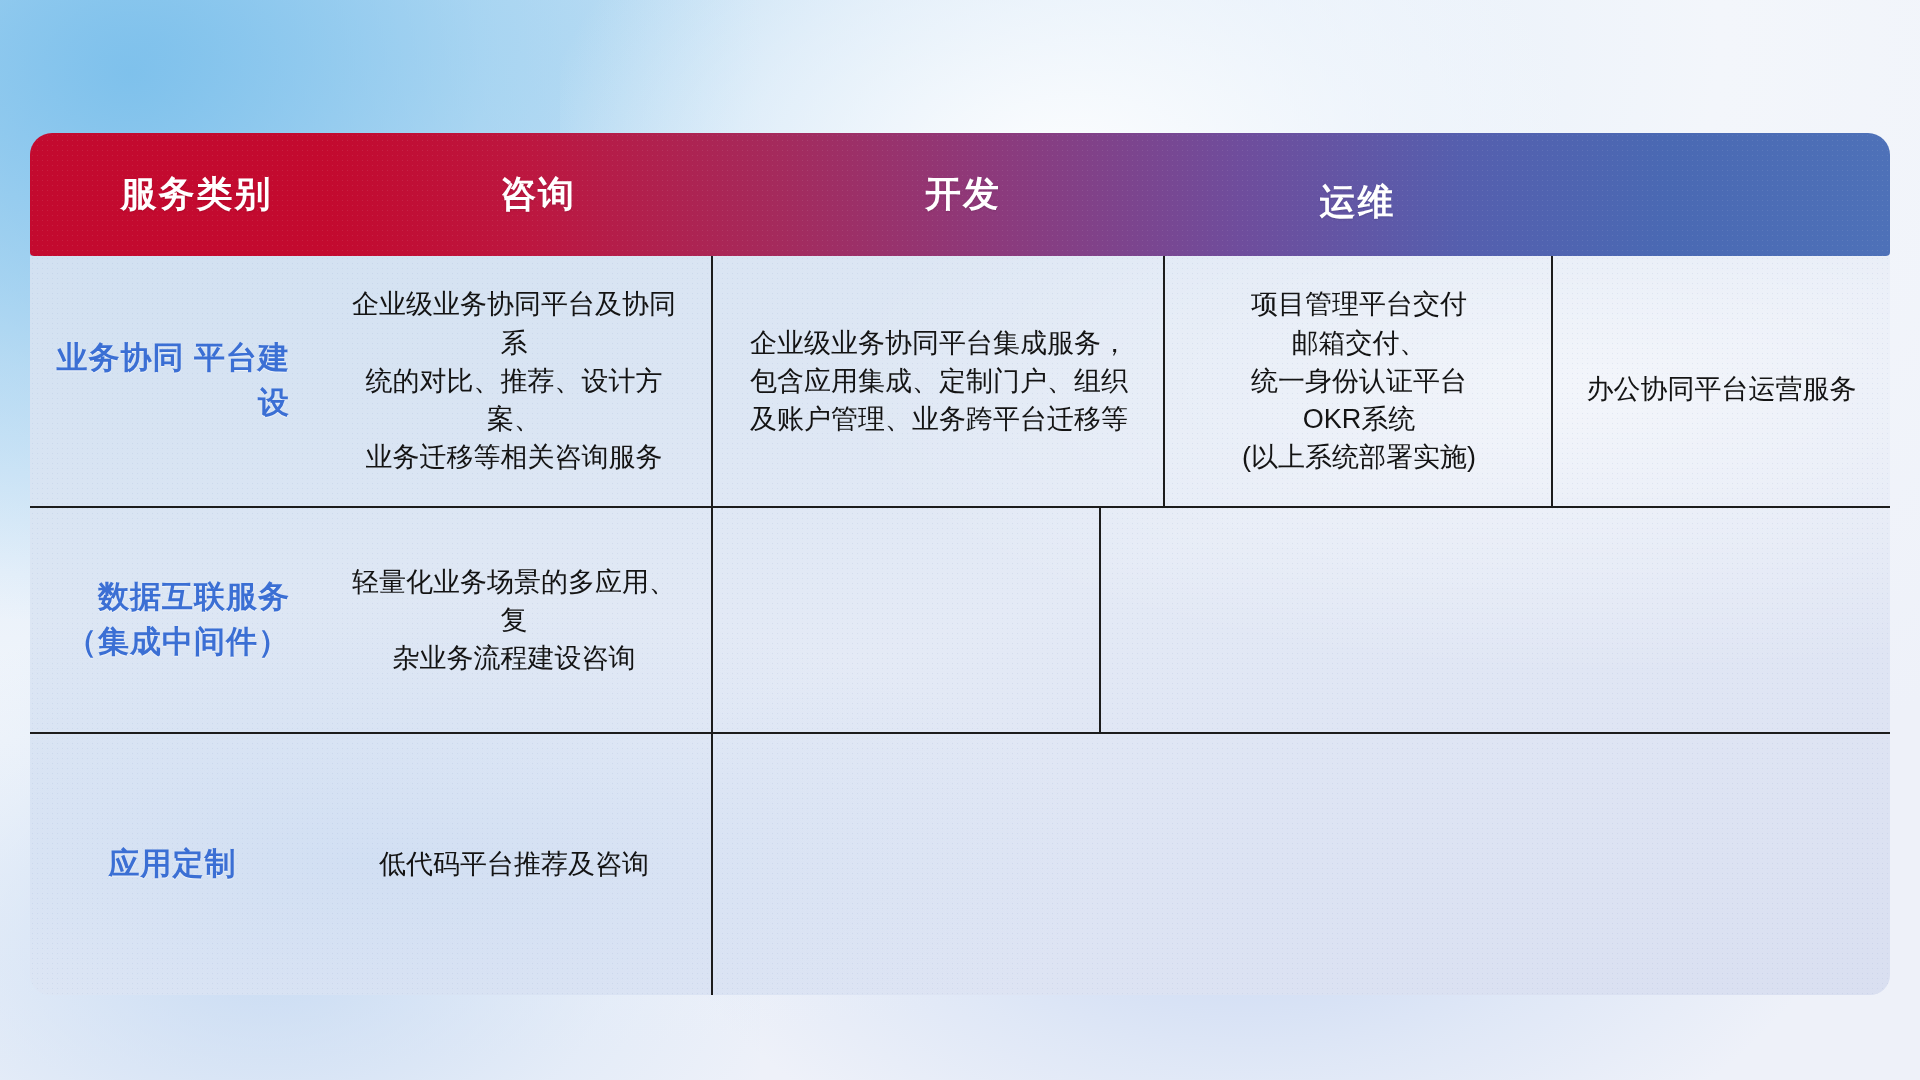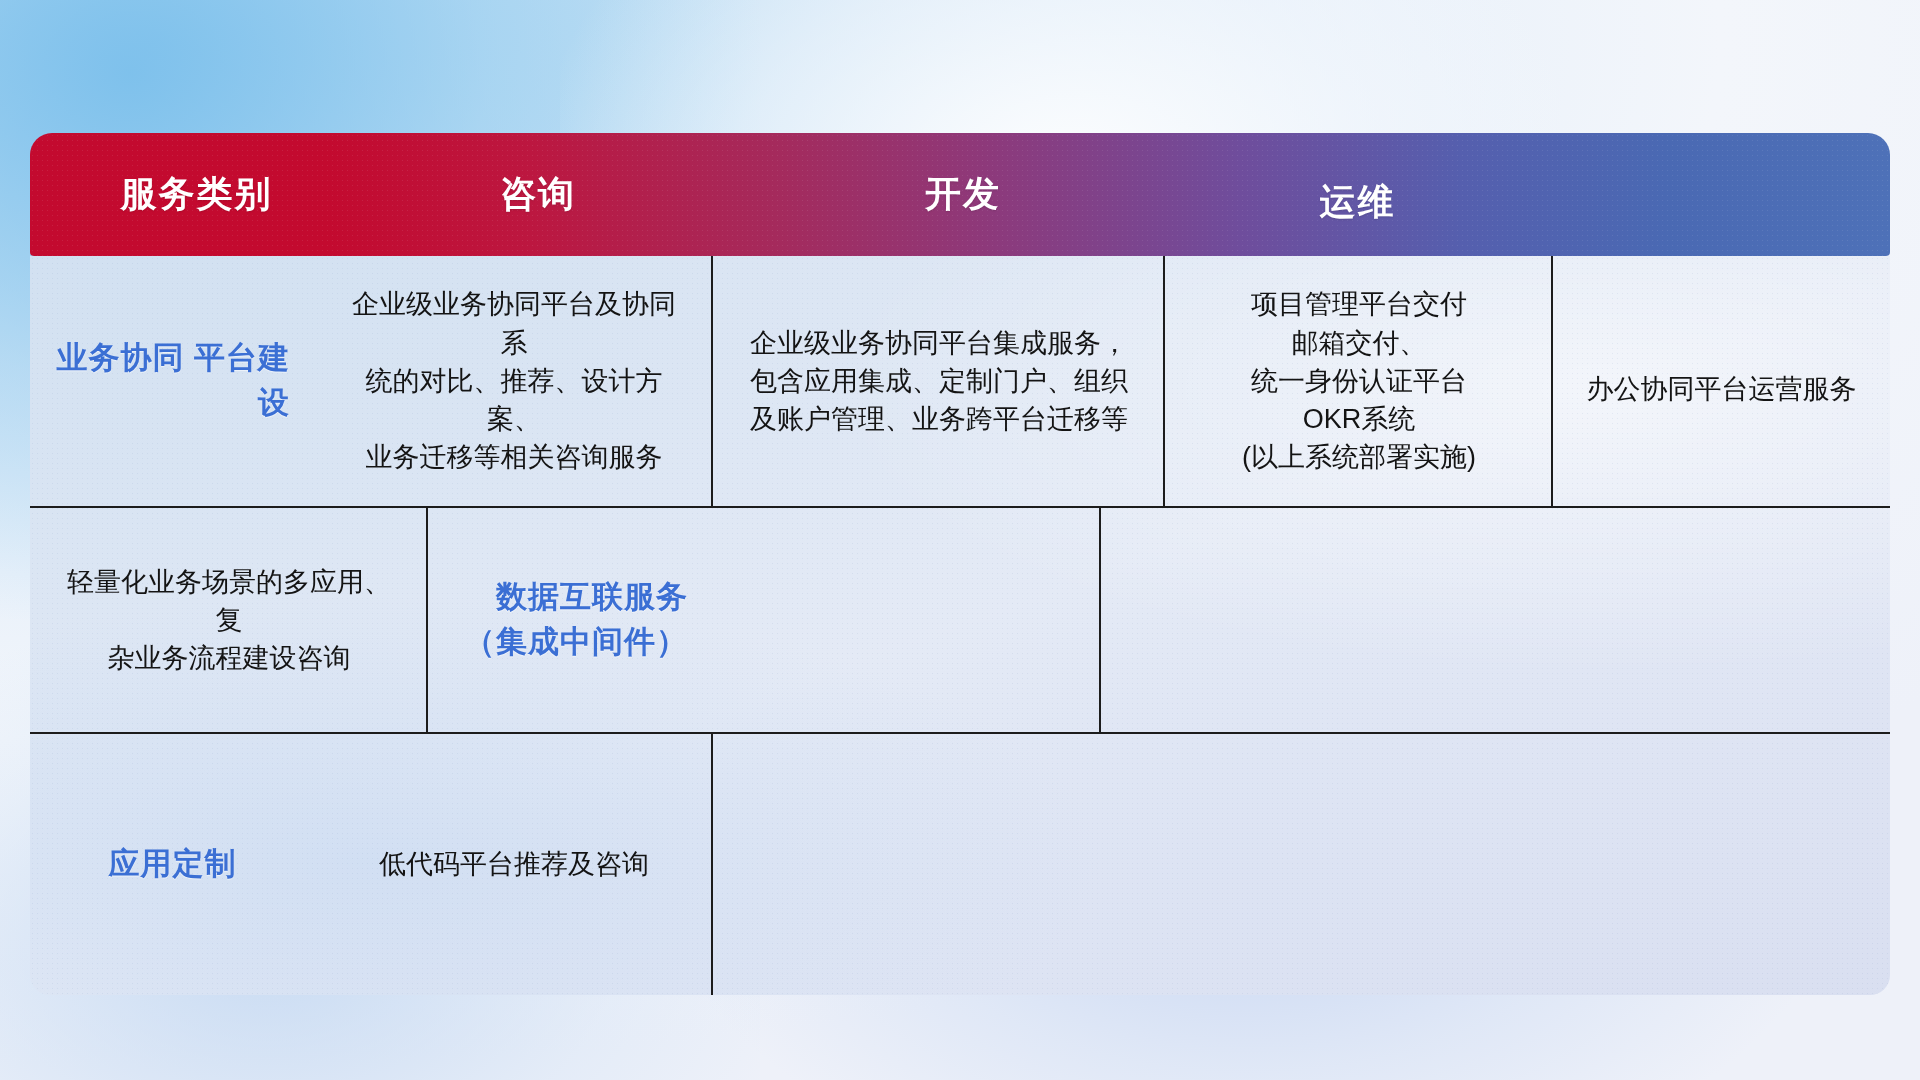--- a/index.html
+++ b/index.html
@@ -218,28 +218,28 @@
 统一身份认证平台
 OKR系统
 (以上系统部署实施)</div>
       </div>
       <div class="cell c-ops">
         <div class="body-text">办公协同平台运营服务</div>
       </div>
     </div>
 
     <div class="row r2">
+      <div class="cell c-cat">
+        <div class="cat-label">数据互联服务
+（集成中间件）</div>
+      </div>
       <div class="cell c-cons vb">
         <div class="body-text">轻量化业务场景的多应用、复
 杂业务流程建设咨询</div>
       </div>
-      <div class="cell c-cat">
-        <div class="cat-label">数据互联服务
-（集成中间件）</div>
-      </div>
       <div class="cell c-deliv vb">
         <div class="body-text"></div>
       </div>
       <div class="cell c-ops">
         <div class="body-text"></div>
       </div>
     </div>
 
     <div class="row r3">
       <div class="cell c-cat">

